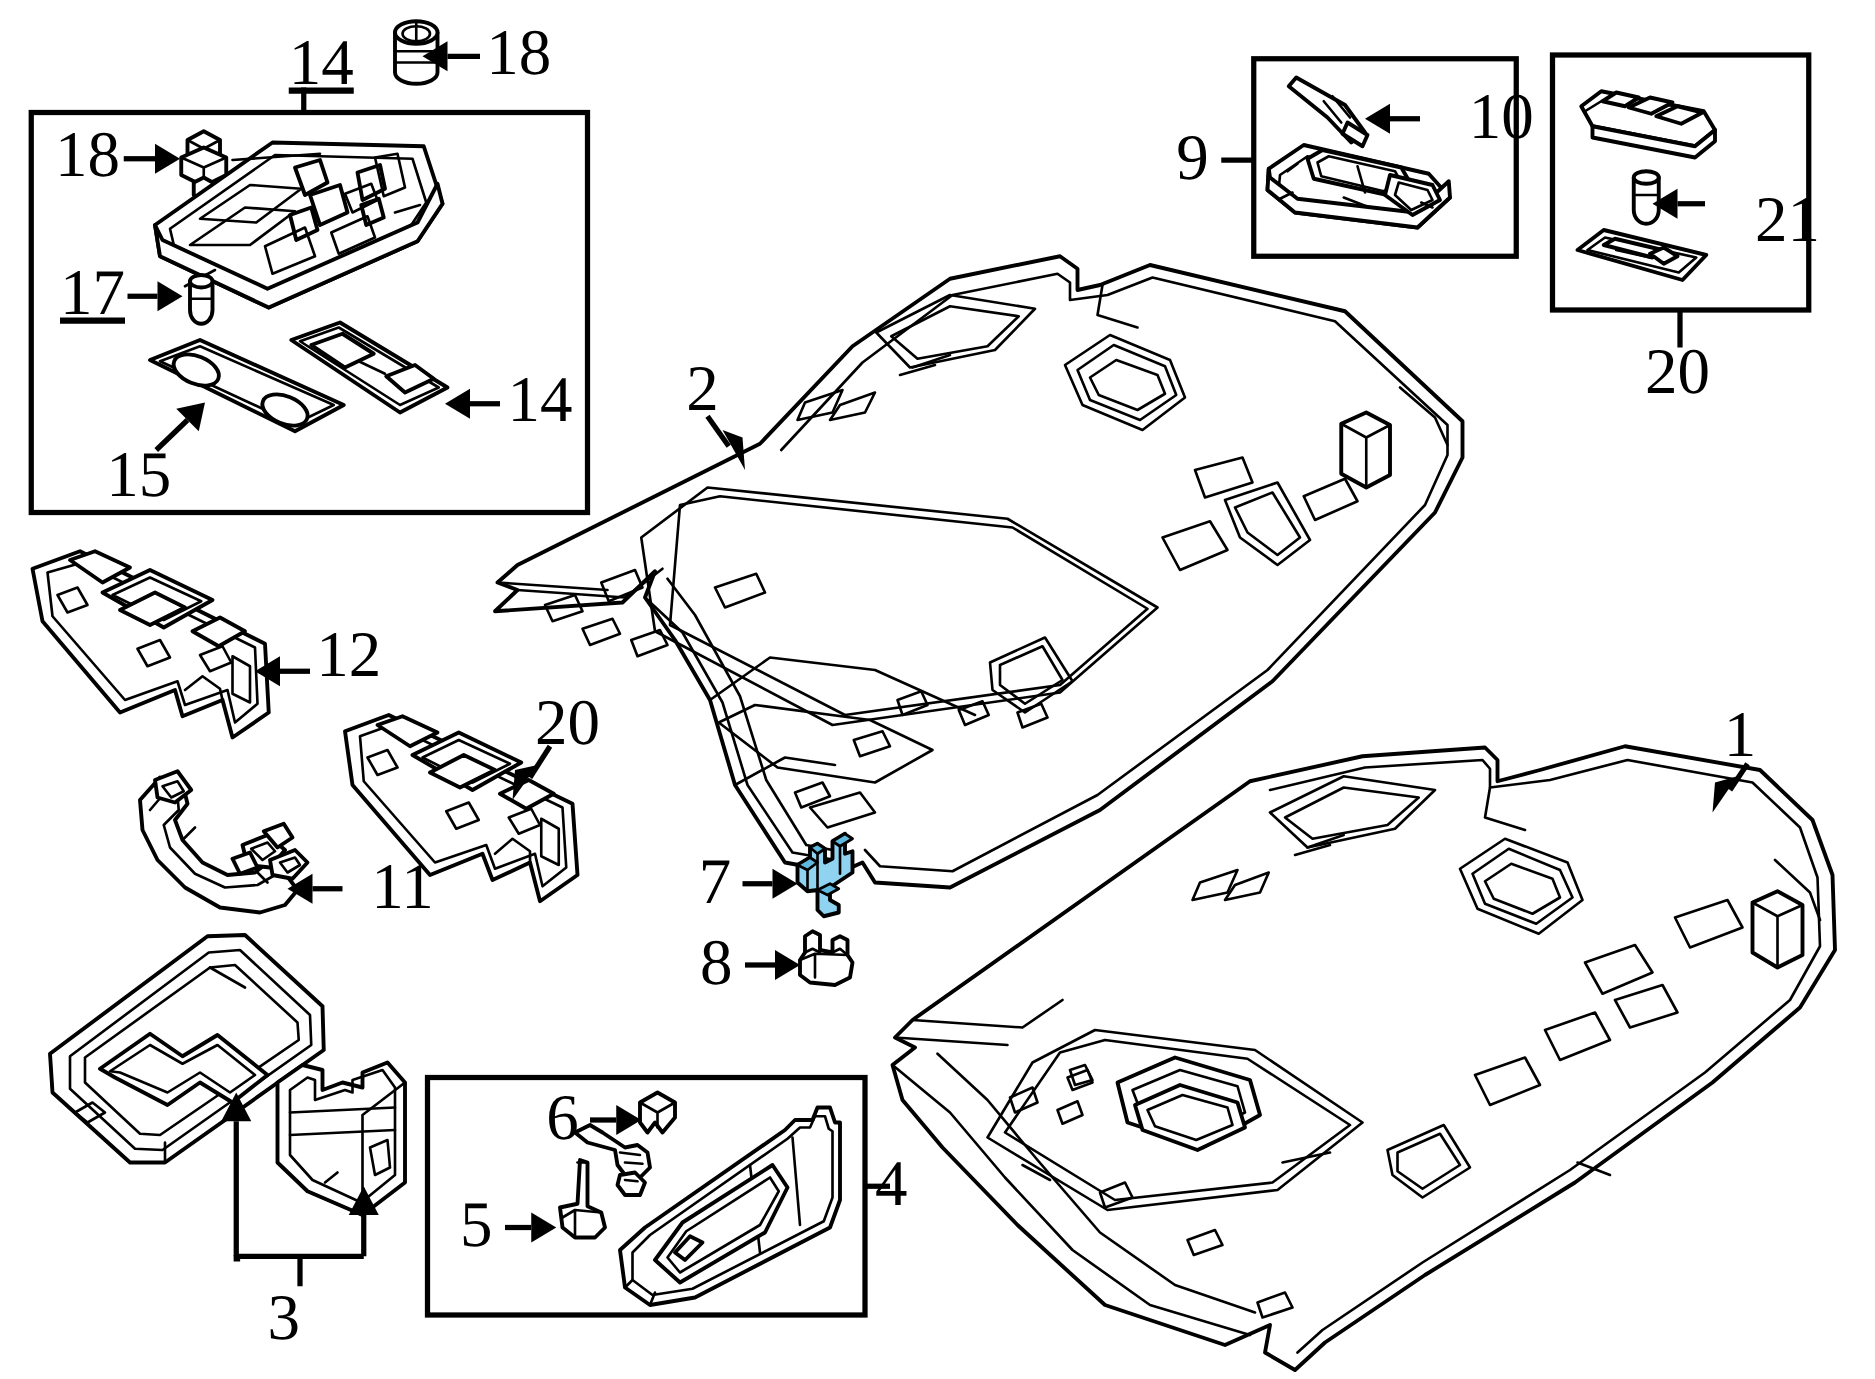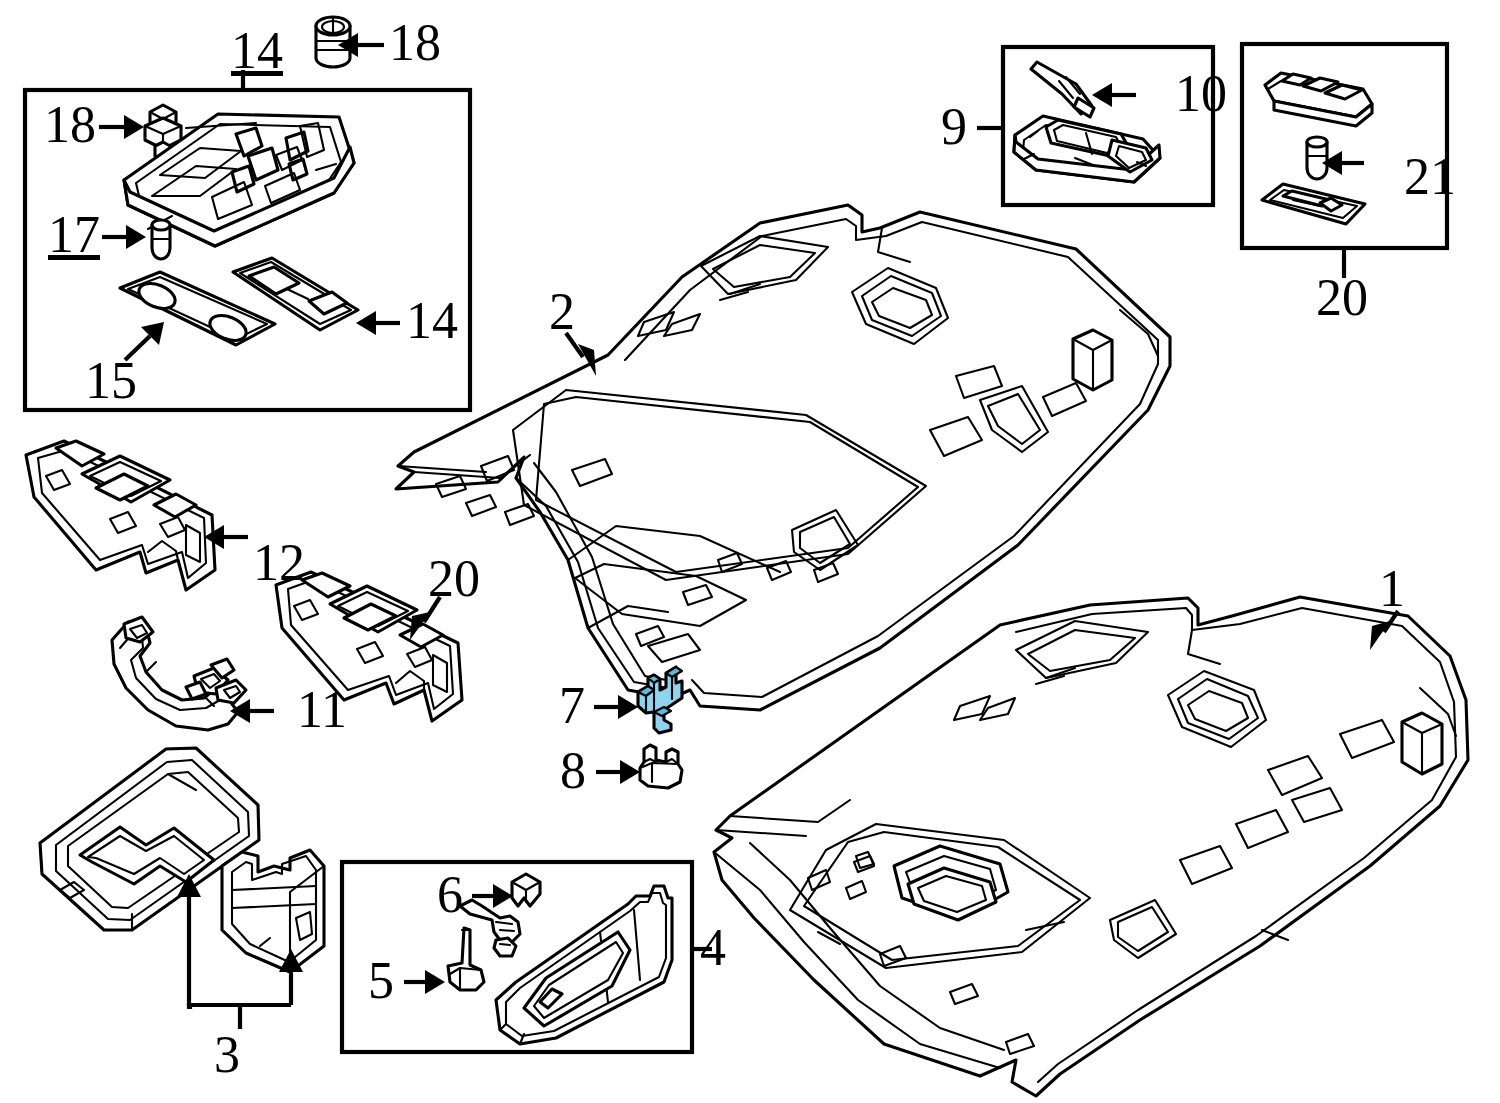--- a/index.html
+++ b/index.html
@@ -464,21 +464,21 @@
   <div class="callout-label" style="left:549px;top:286px;">2</div>
   <div class="callout-label" style="left:214px;top:1029px;">3</div>
   <div class="callout-label" style="left:700px;top:922px;">4</div>
   <div class="callout-label" style="left:368px;top:955px;">5</div>
   <div class="callout-label" style="left:437px;top:869px;">6</div>
   <div class="callout-label" style="left:559px;top:680px;">7</div>
   <div class="callout-label" style="left:560px;top:745px;">8</div>
   <div class="callout-label" style="left:941px;top:101px;">9</div>
   <div class="callout-label" style="left:1143px;top:68px;margin-left:32px;">10</div>
   <div class="callout-label" style="left:297px;top:684px;">11</div>
-  <div class="callout-label" style="left:253px;top:537px;font-family:Liberation Serif, serif;">12</div>
+  <div class="callout-label" style="left:253px;top:499px;font-family:Liberation Serif, serif;">12</div>
   <div class="callout-label" style="left:428px;top:553px;">20</div>
   <div class="callout-label" style="left:231px;top:25px;text-decoration:underline;">14</div>
   <div class="callout-label" style="left:85px;top:355px;font-family:Liberation Serif, serif;">15</div>
   <div class="callout-label" style="left:406px;top:295px;">14</div>
   <div class="callout-label" style="left:48px;top:209px;text-decoration:underline;">17</div>
   <div class="callout-label" style="left:44px;top:99px;">18</div>
   <div class="callout-label" style="left:389px;top:17px;">18</div>
   <div class="callout-label" style="left:1316px;top:272px;">20</div>
   <div class="callout-label" style="left:1370px;top:151px;margin-left:34px;">21</div>
 

